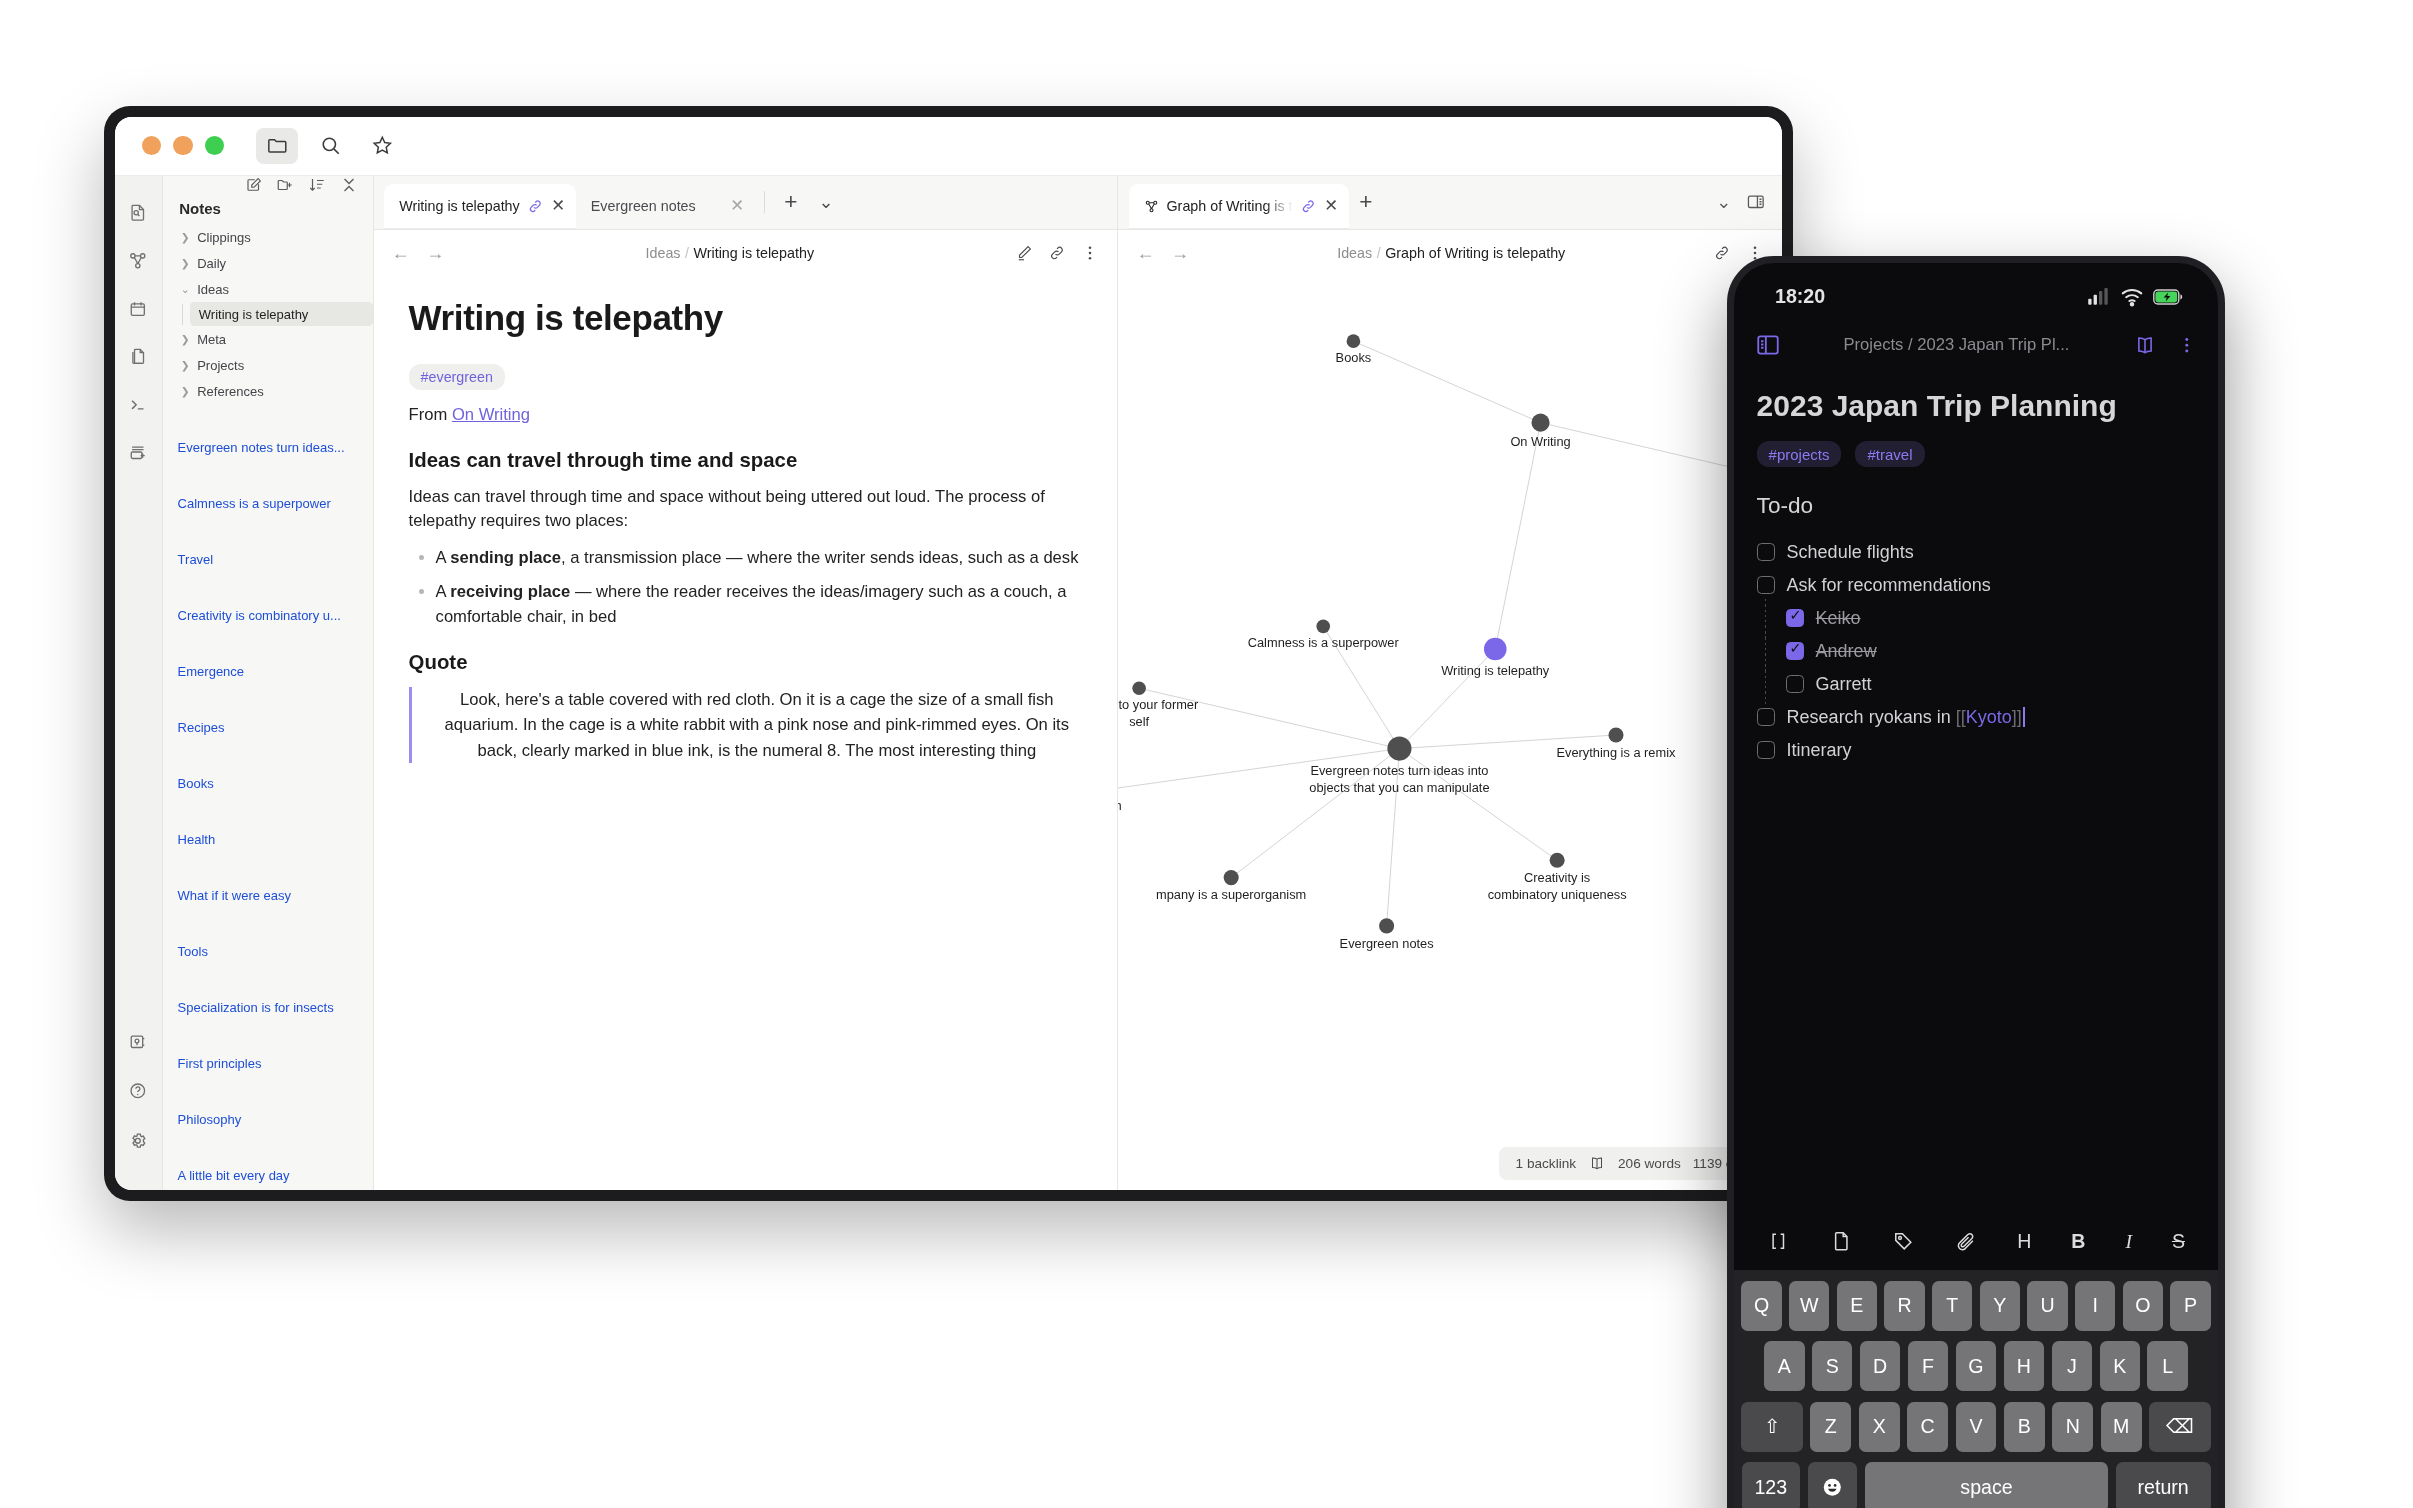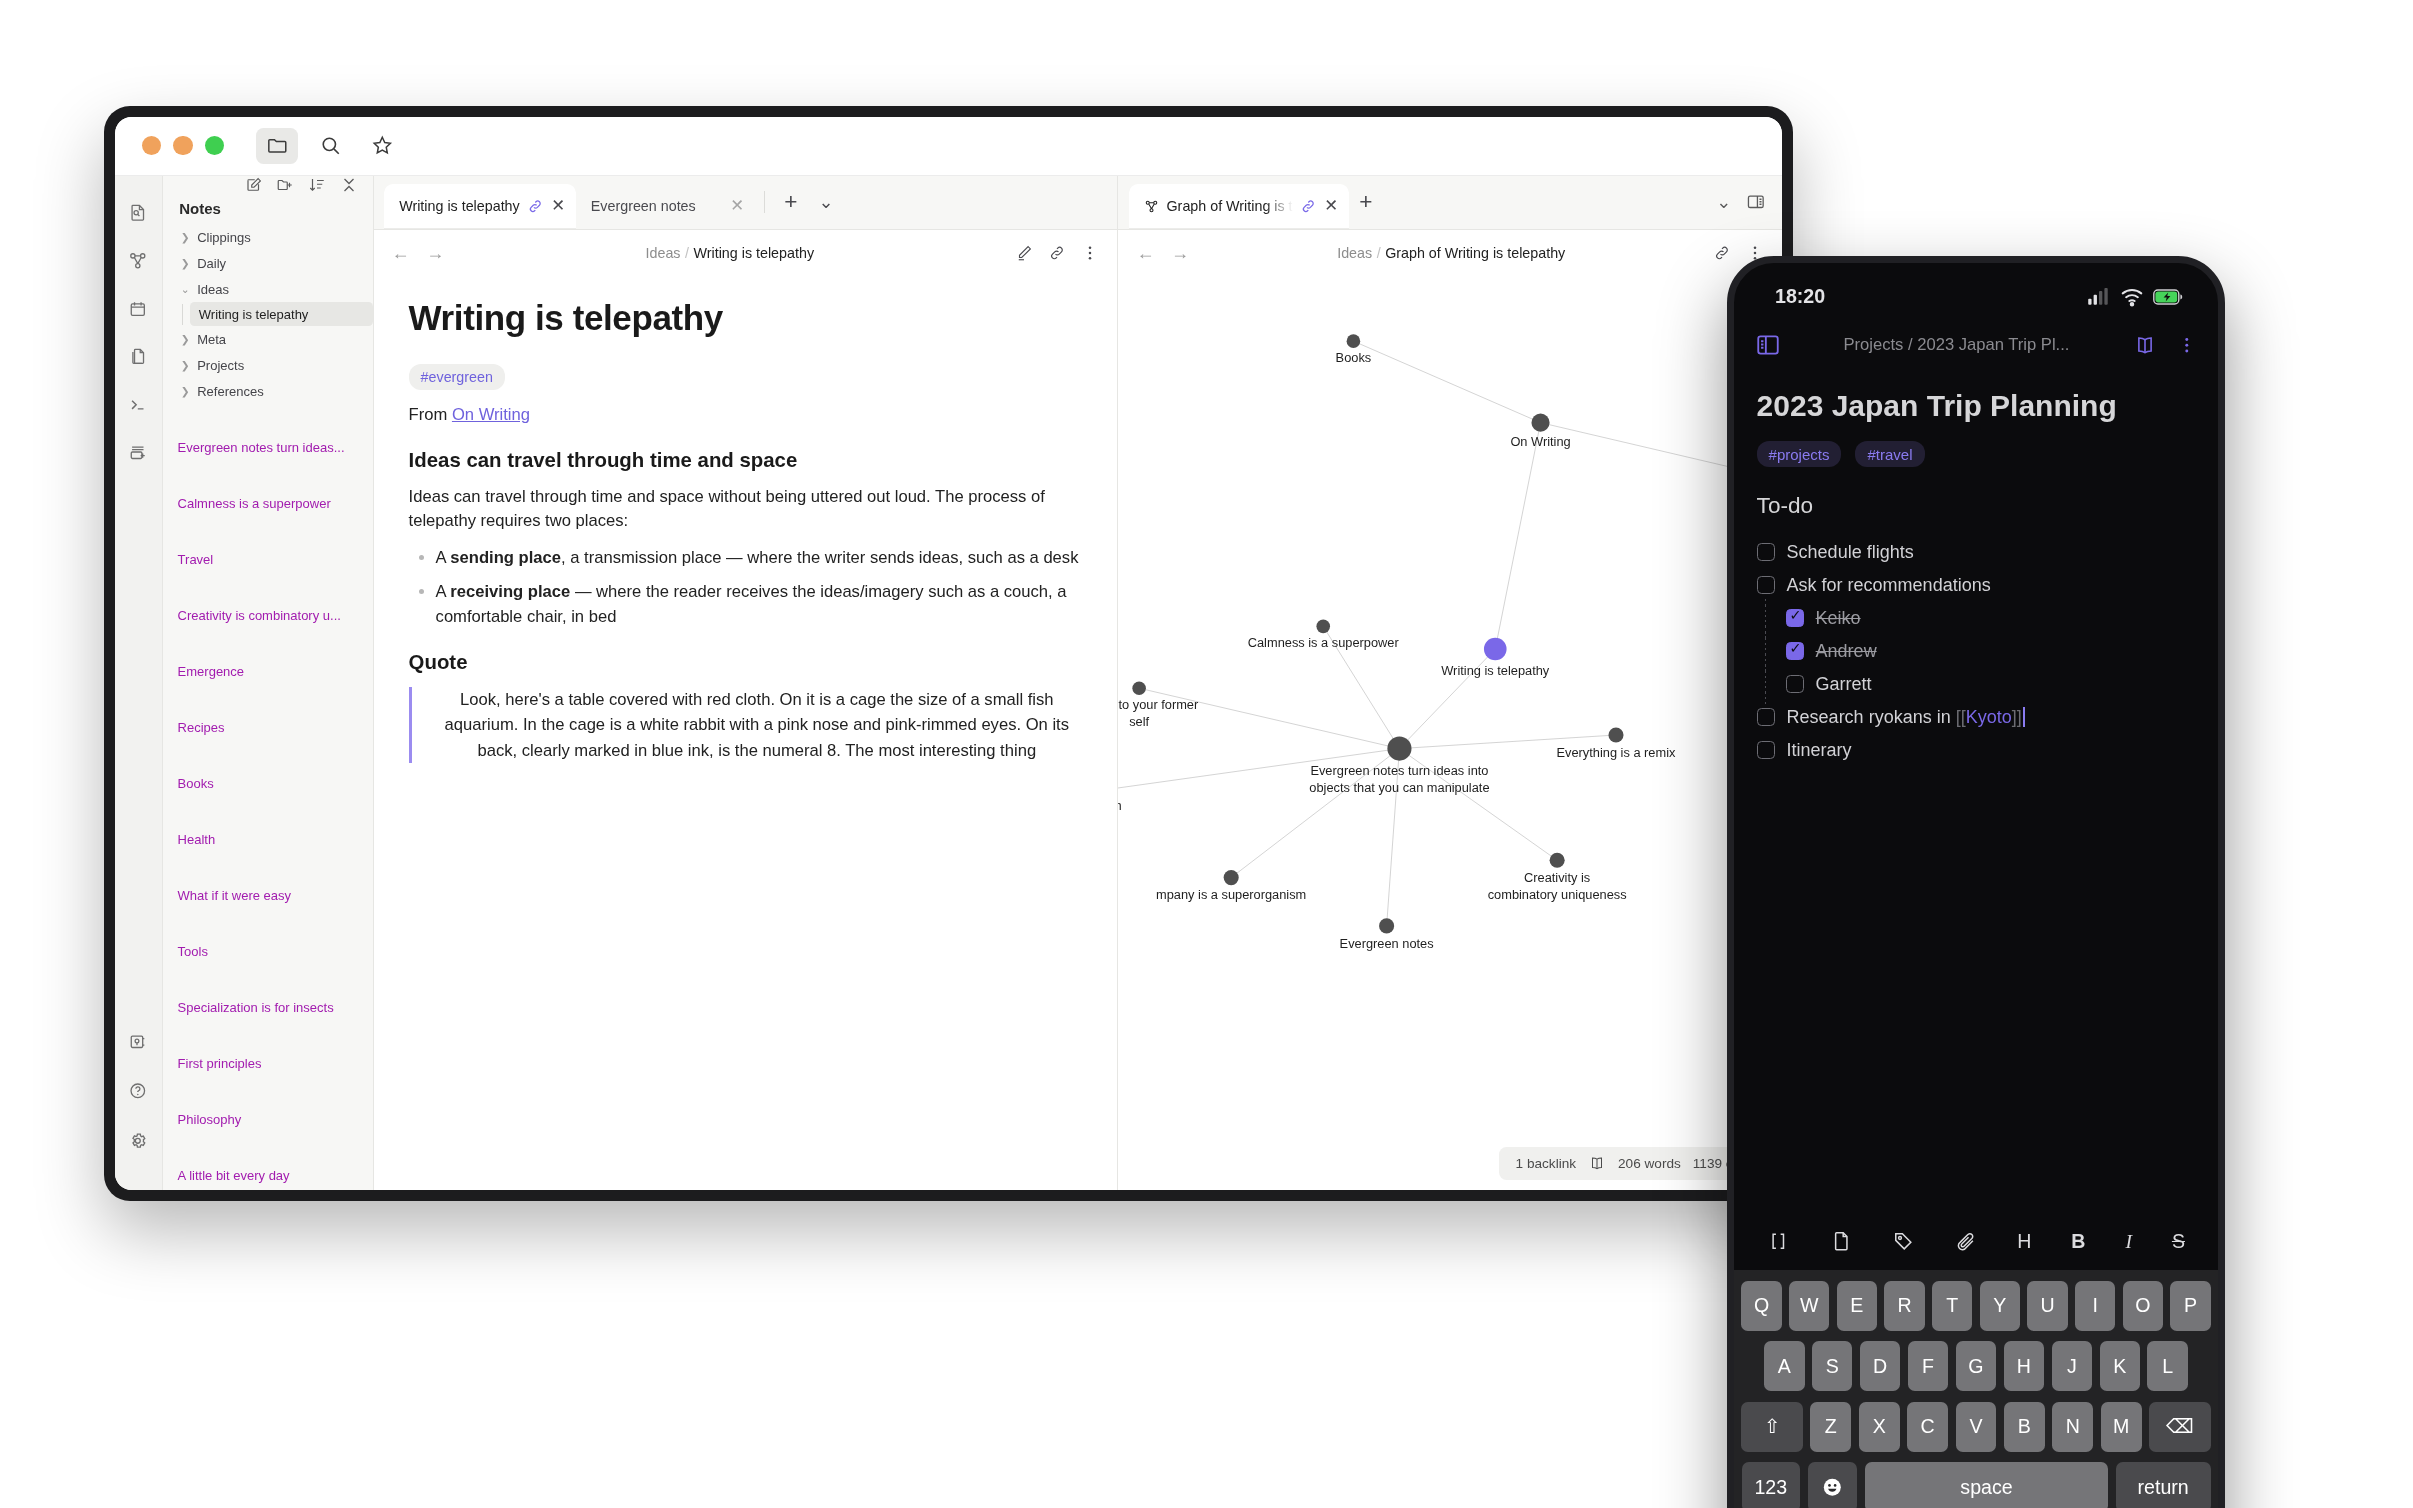--- a/index.html
+++ b/index.html
@@ -87,21 +87,21 @@
   .tree-child::before {
     content: ""; position: absolute; left: 9px; top: 1.5px; bottom: 1.5px;
     width: 0.8px; background: #d9d9d6;
   }
   .leaf { height: 24px; display: flex; align-items: center;
     padding-left: 9px; border-radius: 4.5px; font-size: 13px; color: #45454a; }
   .leaf.sel { background: #e7e7e4; color: #222; }
   .flat-list { padding-left: 7.5px; }
   .flat-item {
     height: 26px; display: flex; align-items: center; padding-left: 7.5px;
-    font-size: 13px; color: #a21caf; white-space: nowrap;
+    font-size: 13px; color: #1d4ed8; white-space: nowrap;
     overflow: hidden; text-overflow: ellipsis; max-width: 195px; margin-top: 30px;
   }
 
   
   .panel { flex: 1; display: flex; flex-direction: column; min-width: 0;
     background: #fff; border-right: 0.8px solid #e6e6e3; }
   .panel.graphp { flex: 0 0 664px; border-right: none; }
   .tabbar {
     height: 54px; display: flex; align-items: flex-end;
     background: #f7f7f5; padding-left: 10.6px;

